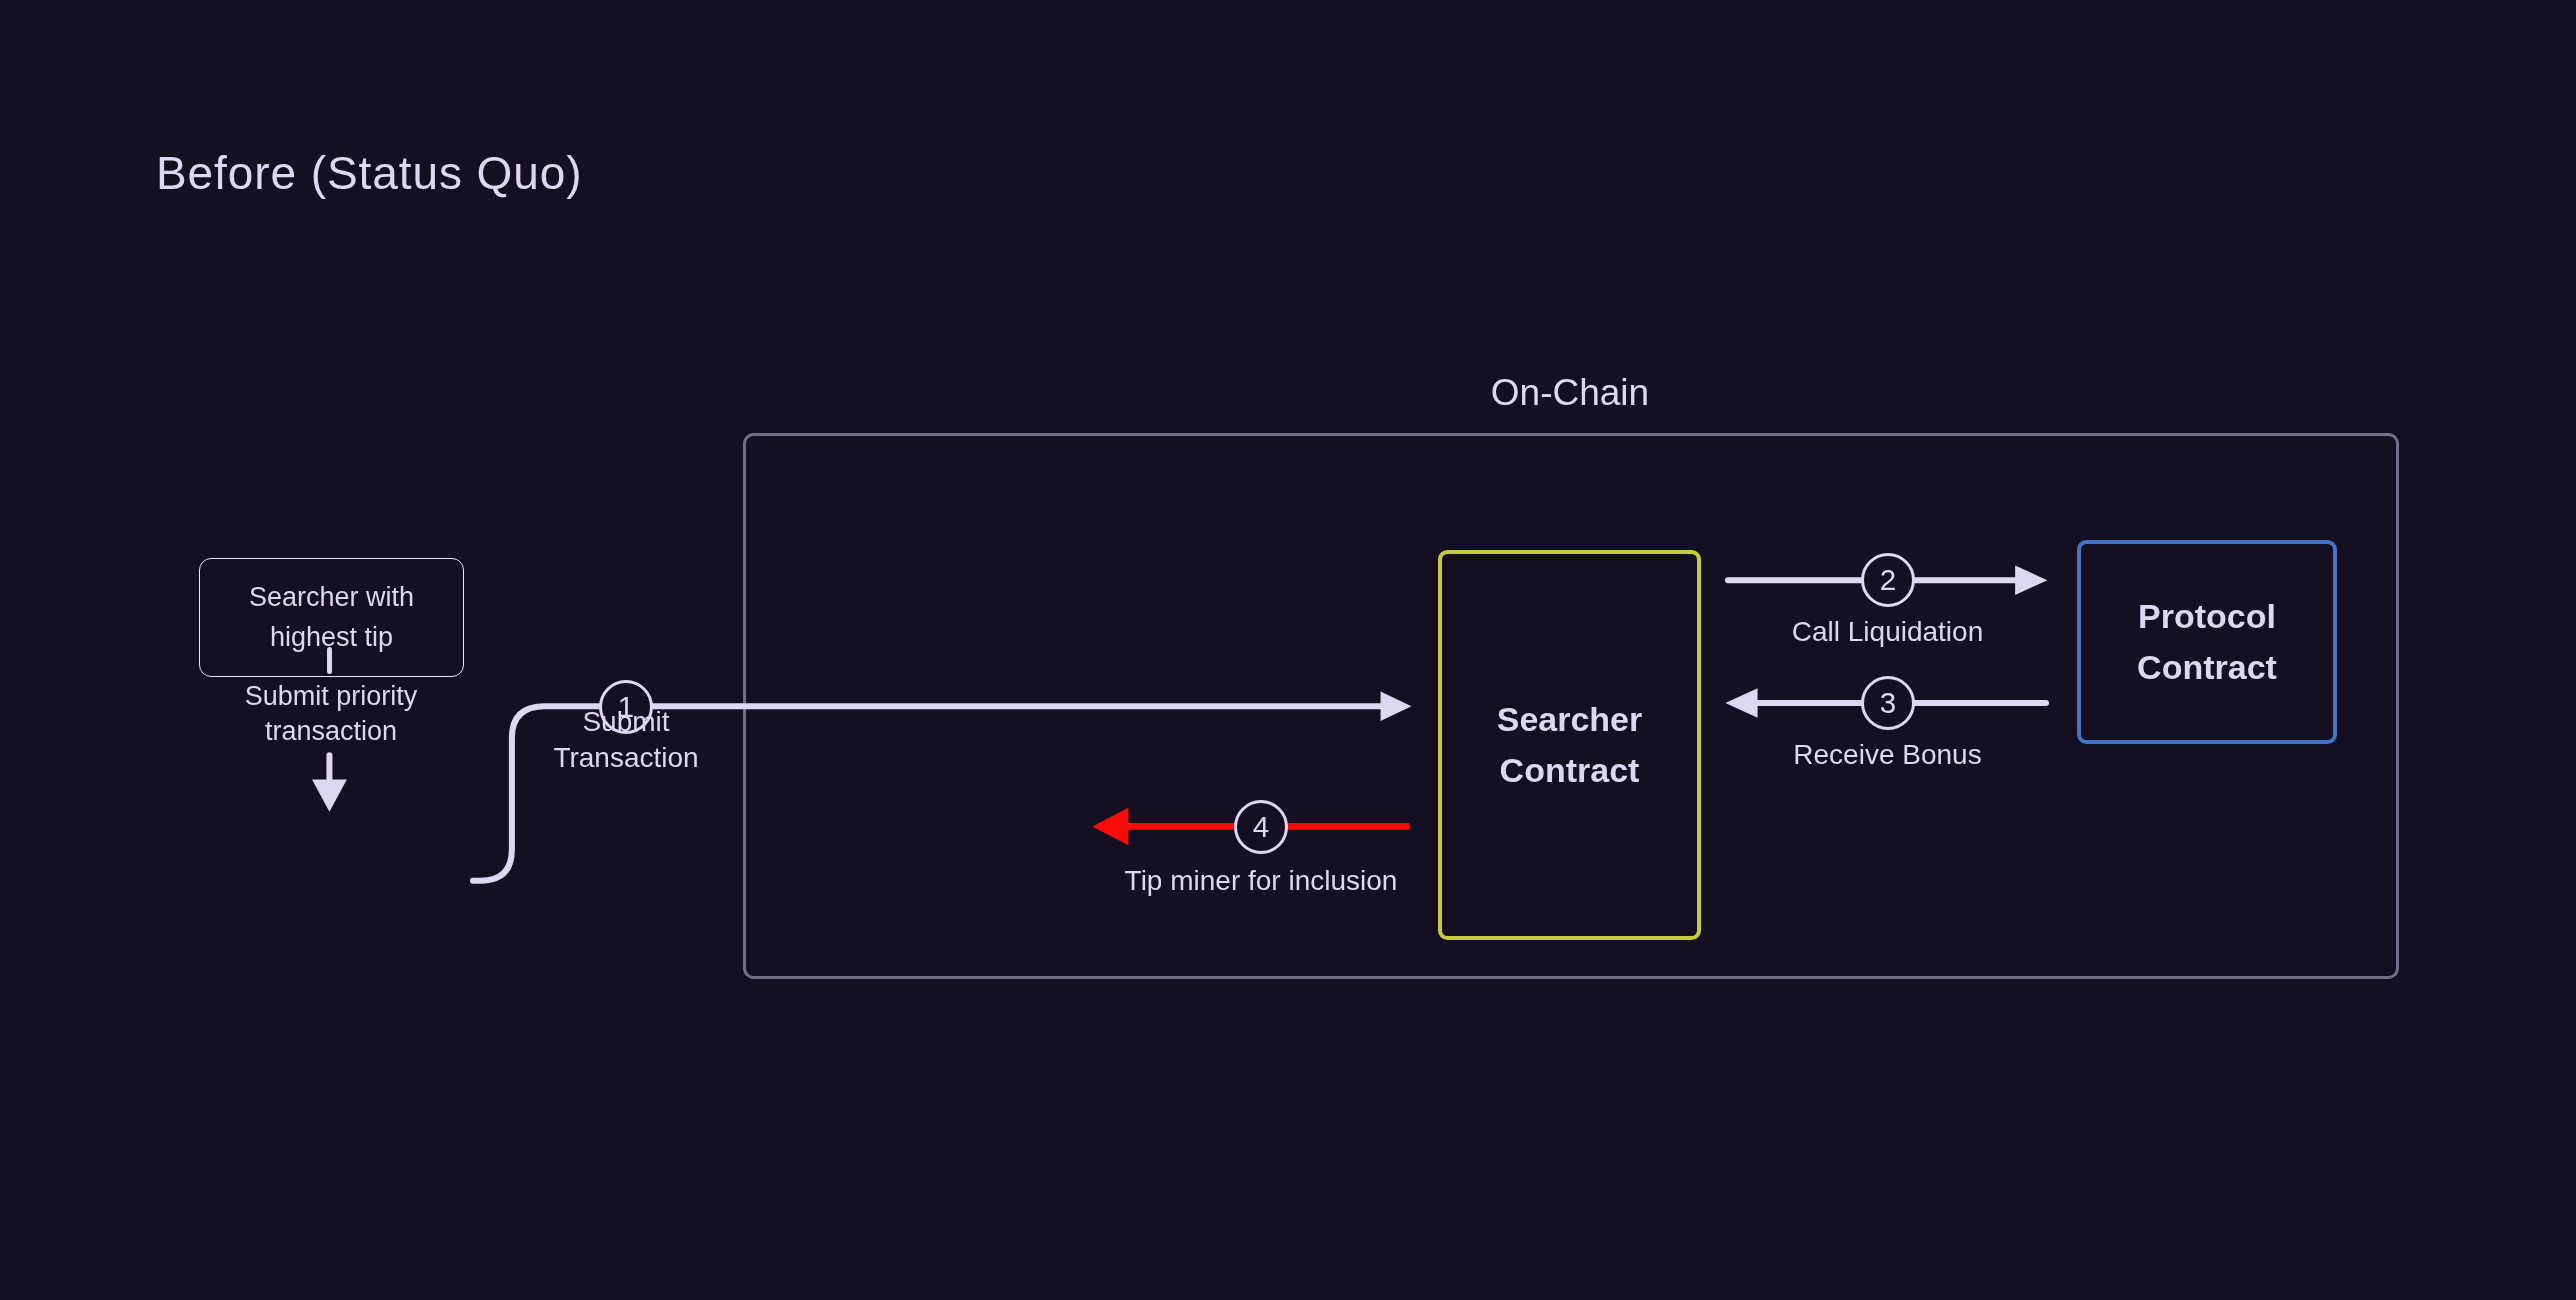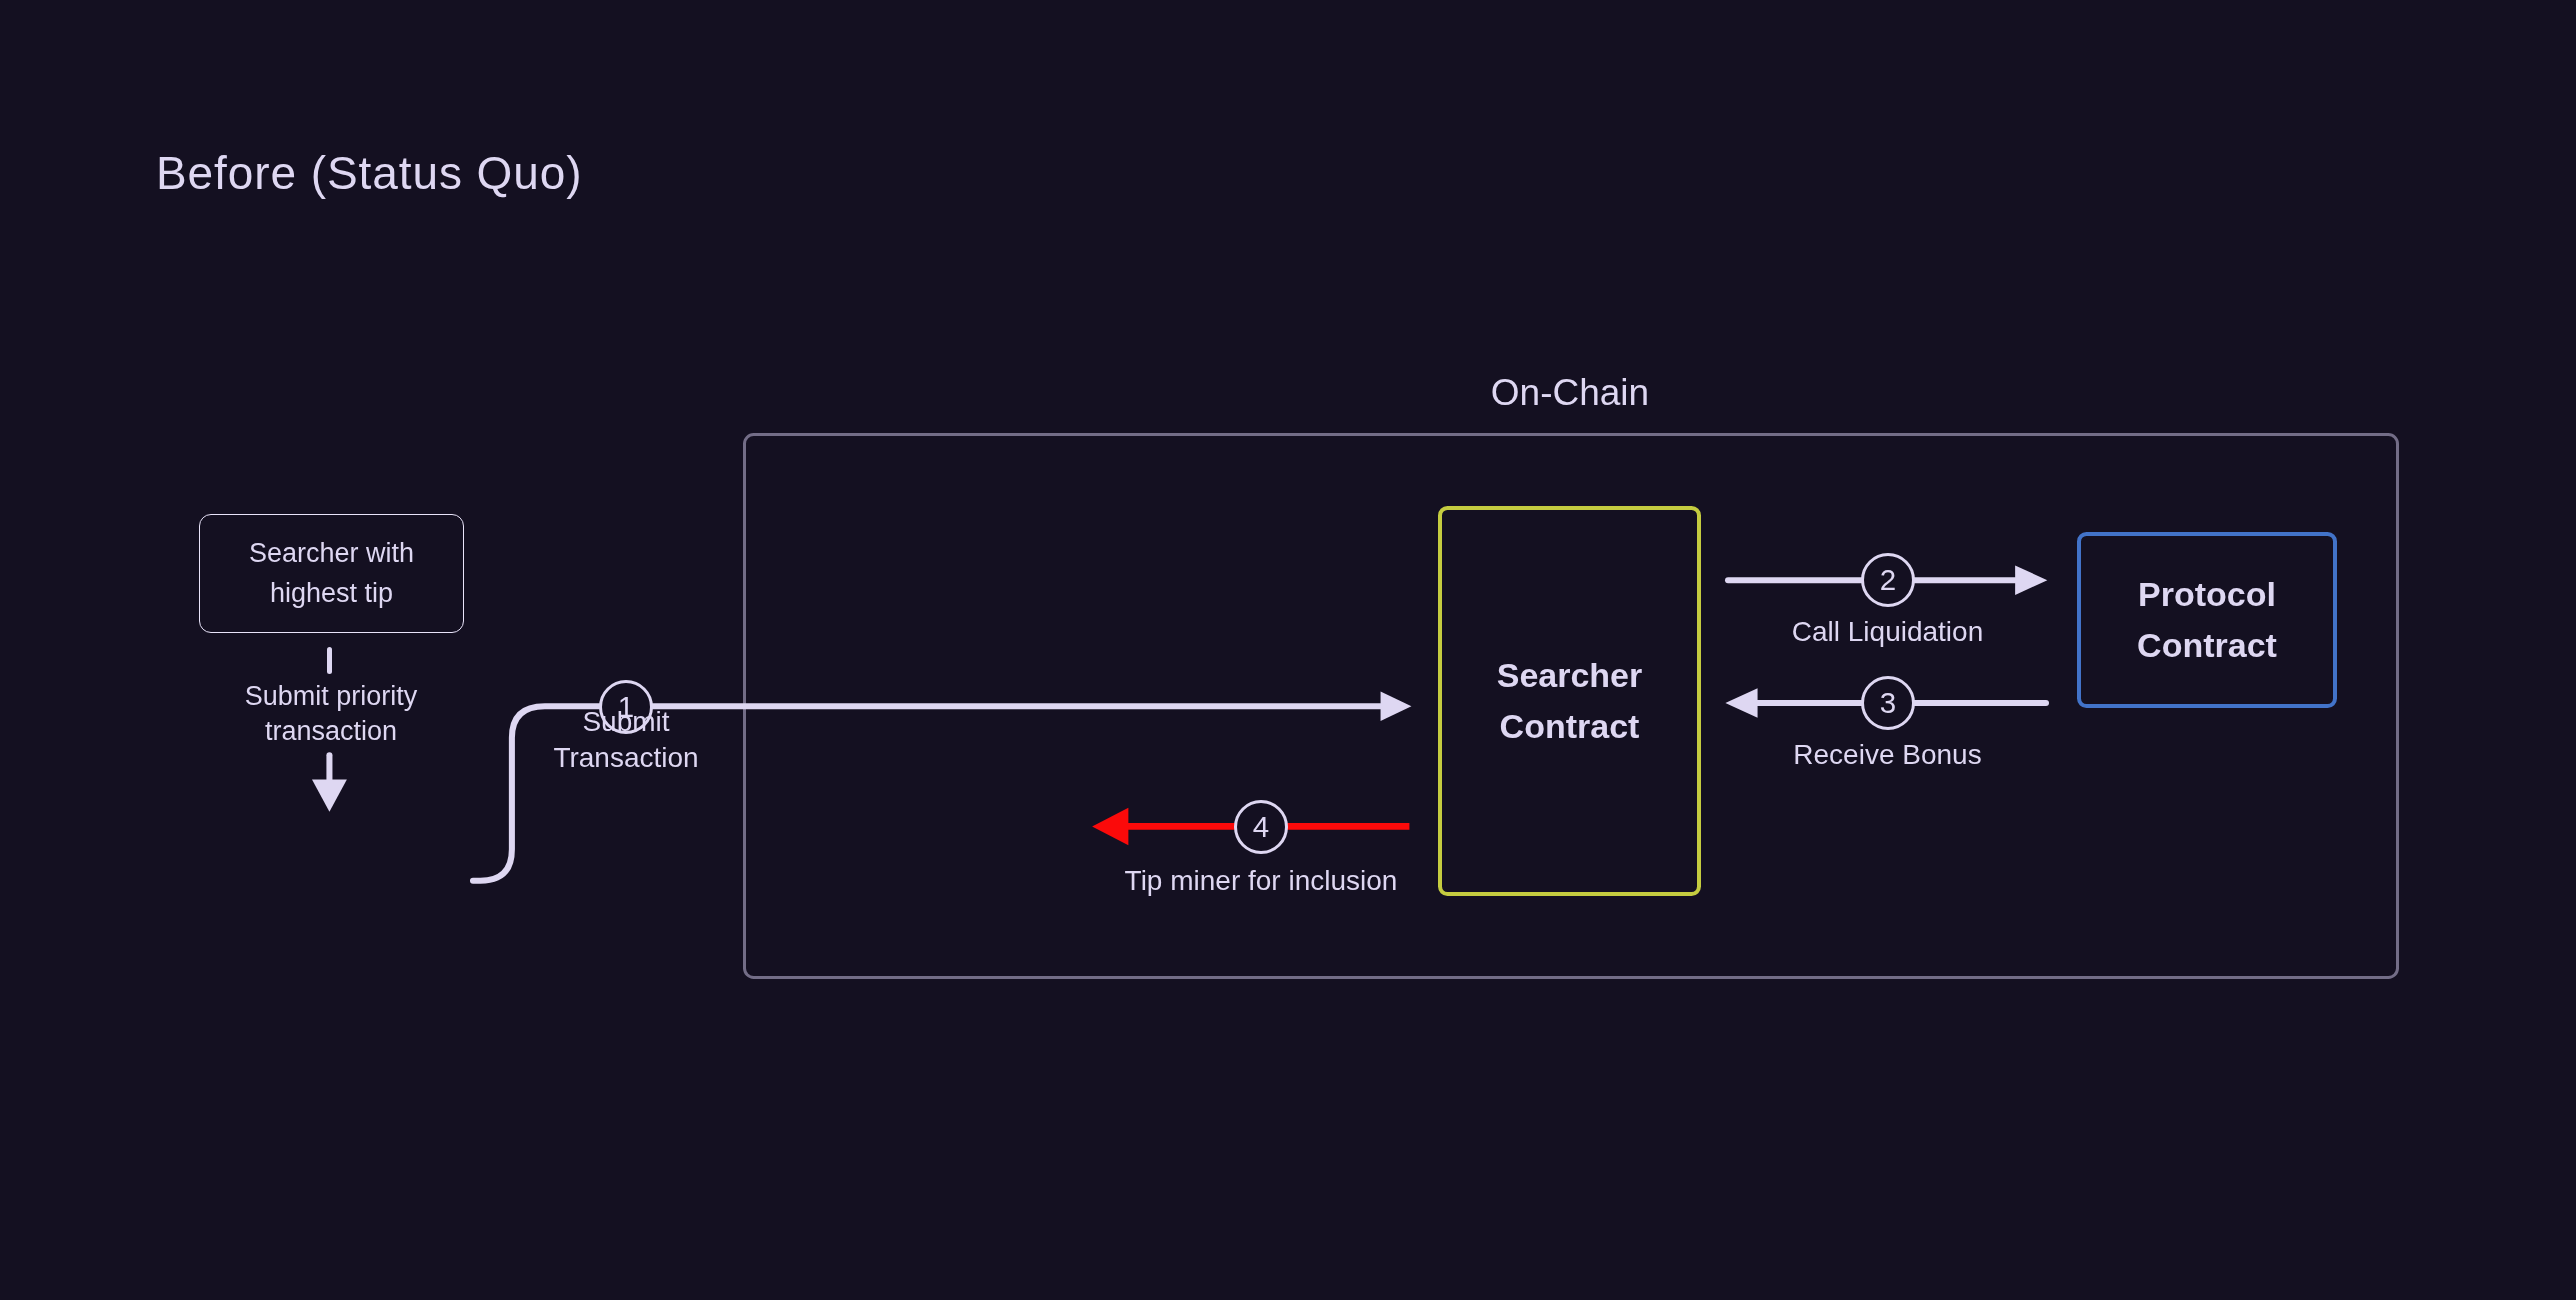--- a/index.html
+++ b/index.html
@@ -31,21 +31,21 @@
     left:743px;top:433px;width:1656px;height:546px;box-sizing:border-box;
     border:3.4px solid var(--frame_border);border-radius:10.7px;
   }
   #frame-label{
     left:1369px;top:372px;width:402px;text-align:center;
     font-size:37px;color:var(--ink);
   }
   
   .node{
     box-sizing:border-box;display:flex;align-items:center;justify-content:center;
-    text-align:center;color:var(--ink);background:var(--bg);
+    text-align:center;color:var(--ink);background:var(--bg);margin-top:44px;
   }
   .node-plain{
     border:1.7px solid var(--box_border);border-radius:12px;
     font-size:27px;font-weight:400;line-height:1.45;
   }
   .node-bold{
     border-radius:9.4px;font-size:34px;font-weight:700;line-height:1.5;
   }
   .node-plain span{display:block;width:201px;}
   .node-bold span{display:block;width:174px;}
@@ -53,21 +53,21 @@
   #node-miner{left:199px;top:820px;width:265px;height:119px;}
   #node-miner-address{
     left:803px;top:749px;width:262px;height:158px;
     border:4px solid var(--miner_address);border-radius:10.7px;
   }
   #node-searcher-contract{
     left:1438px;top:506px;width:263px;height:390px;
     border:4px solid var(--searcher_contract);
   }
   #node-protocol-contract{
-    left:2077px;top:532px;width:260px;height:176px;
+    left:2077px;top:496px;width:260px;height:204px;
     border:4px solid var(--protocol_contract);
   }
   
   #connector-dash{
     left:327px;top:647px;width:4.7px;height:27px;background:var(--ink);border-radius:2.7px;
   }
   .edge-label{
     text-align:center;color:var(--ink);font-size:28px;line-height:1.3;
   }
   #label-submit-priority{left:190px;top:679px;width:282px;font-size:27px;}

